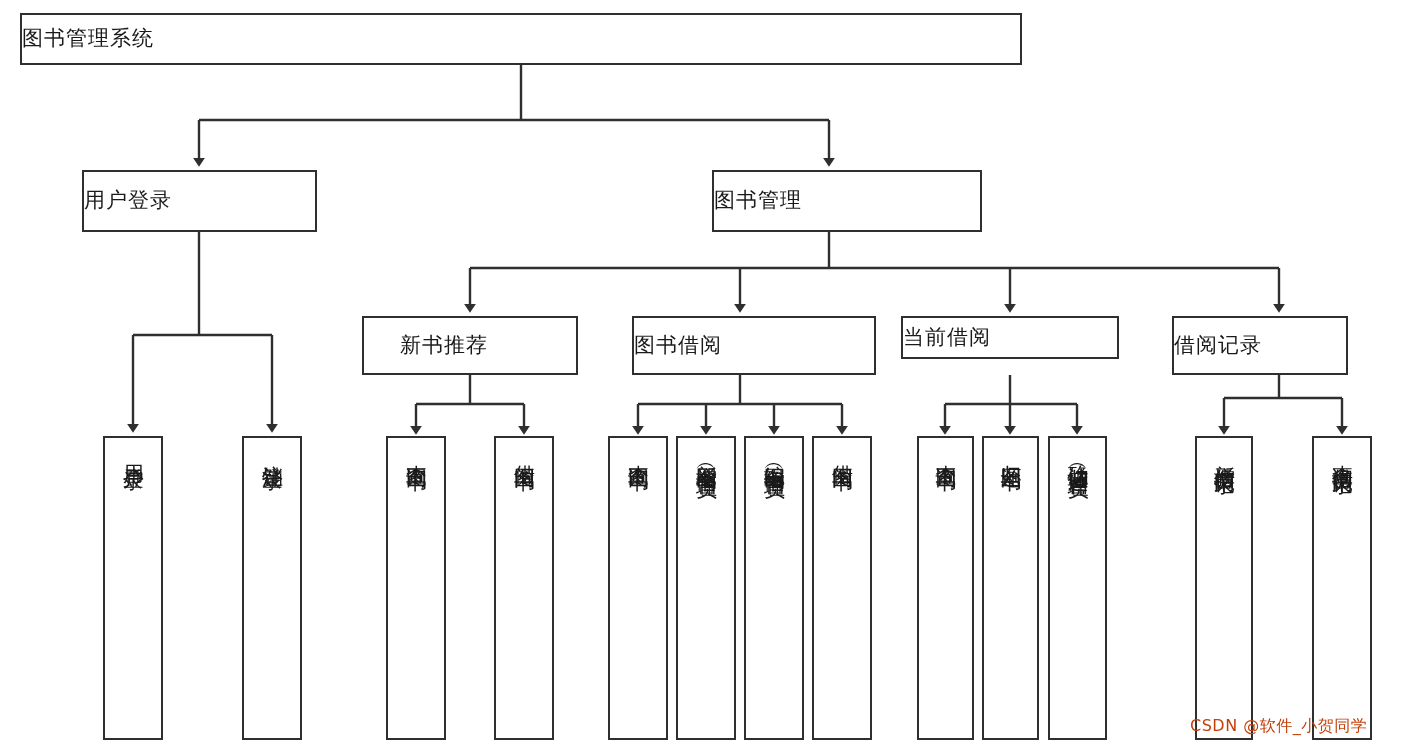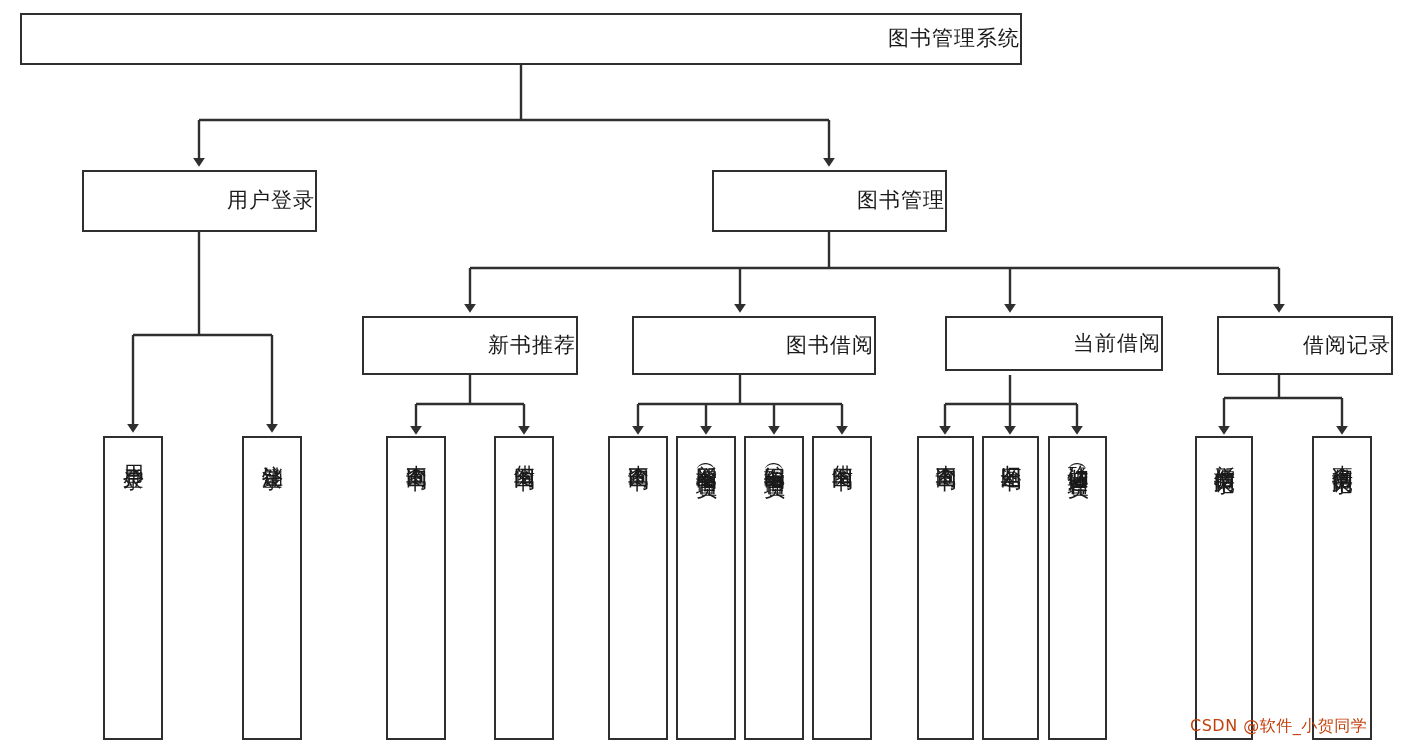--- a/index.html
+++ b/index.html
@@ -29,21 +29,21 @@
     height: 747px;
     pointer-events: none;
   }
   .node {
     position: absolute;
     box-sizing: border-box;
     background: #ffffff;
     border: 2px solid #2f2f2f;
     display: flex;
     align-items: center;
-    justify-content: flex-end;
+    justify-content: flex-start;
     color: #1a1a1a;
   }
   .node.horizontal .node-label {
     font-size: 21px;
     letter-spacing: 1px;
     line-height: 1.1;
     white-space: nowrap;
   }
   .node.vertical {
     align-items: flex-start;
@@ -122,34 +122,34 @@
     </g>
   </svg>
 
   <div class="node horizontal" style="left:20px; top:13px; width:1002px; height:52px;">
     <span class="node-label">图书管理系统</span>
   </div>
 
   <div class="node horizontal" style="left:82px; top:170px; width:235px; height:62px;">
     <span class="node-label">用户登录</span>
   </div>
-  <div class="node horizontal" style="left:712px; top:170px; width:235px; height:62px;">
+  <div class="node horizontal" style="left:712px; top:170px; width:270px; height:62px;">
     <span class="node-label">图书管理</span>
   </div>
 
-  <div class="node horizontal" style="left:362px; top:316px; width:216px; height:59px;">
+  <div class="node horizontal" style="left:362px; top:316px; width:216px; height:59px;padding-left:36px;">
     <span class="node-label">新书推荐</span>
   </div>
   <div class="node horizontal" style="left:632px; top:316px; width:244px; height:59px;">
     <span class="node-label">图书借阅</span>
   </div>
-  <div class="node horizontal" style="left:901px; top:316px; width:218px; height:55px;margin-left:44px;">
+  <div class="node horizontal" style="left:901px; top:316px; width:218px; height:43px;">
     <span class="node-label">当前借阅</span>
   </div>
-  <div class="node horizontal" style="left:1172px; top:316px; width:176px; height:59px;margin-left:45px;">
+  <div class="node horizontal" style="left:1172px; top:316px; width:176px; height:59px;">
     <span class="node-label">借阅记录</span>
   </div>
 
   <div class="node vertical" style="left:103px; top:436px; width:60px; height:304px;">
     <span class="node-label">用户登录</span>
   </div>
   <div class="node vertical" style="left:242px; top:436px; width:60px; height:304px;">
     <span class="node-label">注销登录</span>
   </div>
 

